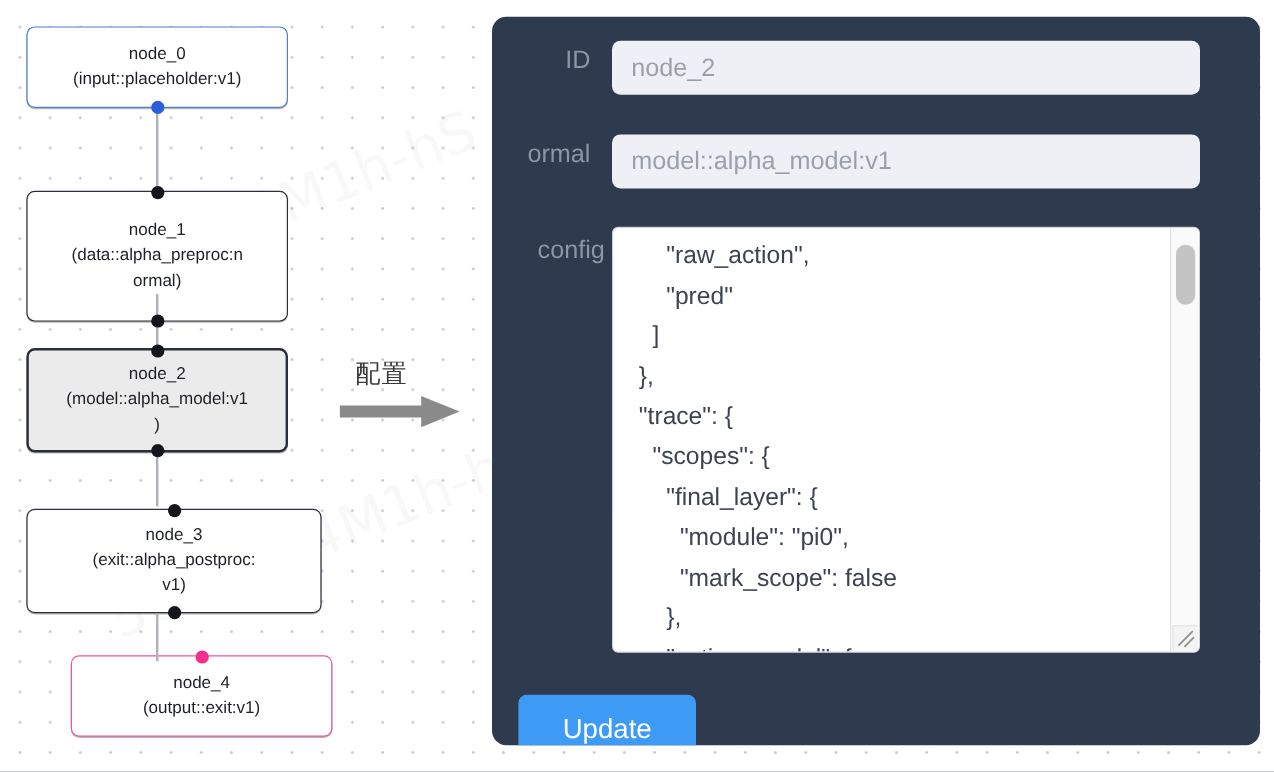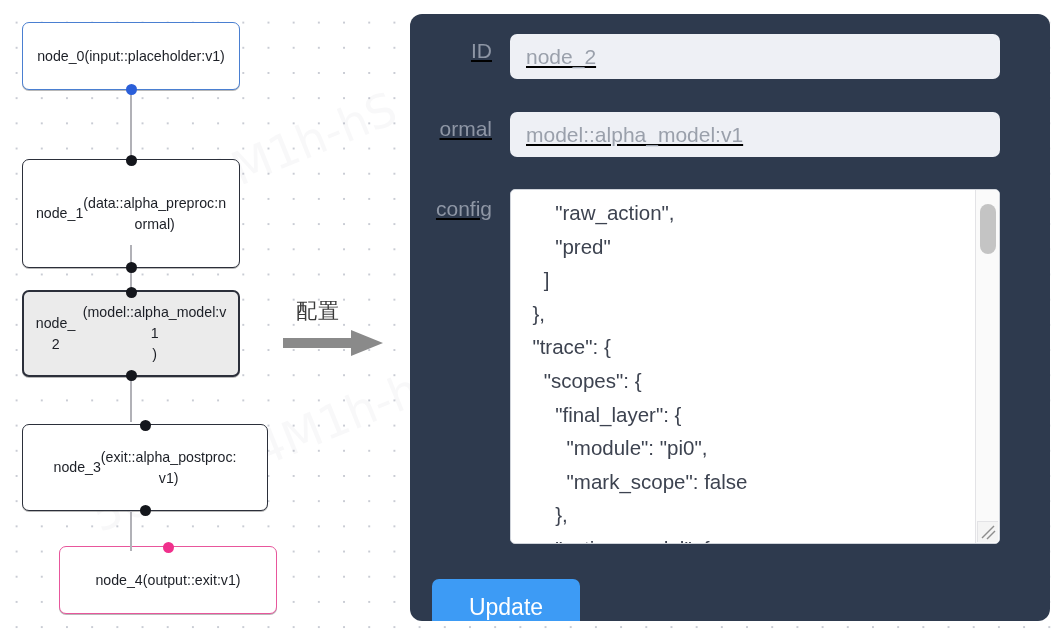--- a/index.html
+++ b/index.html
@@ -21,20 +21,21 @@
   }
 
   
   .node{
     position:absolute;
     box-sizing:border-box;
     background:#ffffff;
     border:1.6px solid #2b2f3a;
     border-radius:7px;
     display:flex;
+    flex-direction:column;
     align-items:center;
     justify-content:center;
     text-align:center;
     color:#1c1f26;
     font-size:14.2px;
     line-height:21px;
     padding:2px 8px;
     box-shadow:0 1px 0 rgba(0,0,0,.28);
   }
   .node .ln{display:block;white-space:pre-wrap;word-break:break-all;}
@@ -75,21 +76,21 @@
   #panel{
     position:absolute;
     left:410px;top:14px;width:640px;height:607px;
     background:#2e3a4e;
     border-radius:12px;
     box-sizing:border-box;
     overflow:hidden;
   }
   .field-row{
     position:absolute;
-    display:flex;align-items:flex-start;text-decoration:underline;
+    display:flex;align-items:flex-start;
   }
   .field-label{
     color:#8e96a5;
     font-size:21px;
     text-align:right;
     width:100px;
     flex:0 0 100px;
     padding-right:18px;
     box-sizing:border-box;
     line-height:34px;
@@ -106,21 +107,21 @@
     outline:none;
   }
   #row-id{left:0;top:20px;width:620px;}
   #row-id .field-input{width:490px;height:45px;}
   #row-type{left:0;top:98px;width:620px;}
   #row-type .field-input{width:490px;height:45px;}
 
   #row-config{left:0;top:175px;width:620px;}
   #config-label{
     color:#8e96a5;font-size:21px;width:100px;flex:0 0 100px;
-    padding-right:18px;box-sizing:border-box;text-align:right;line-height:40px;
+    padding-right:6px;box-sizing:border-box;text-align:right;line-height:40px;
   }
 
   #config-wrap{
     position:relative;
     width:490px;height:355px;
     background:#ffffff;
     border:1px solid #cfd3da;
     border-radius:5px;
     box-sizing:border-box;
     overflow:hidden;

